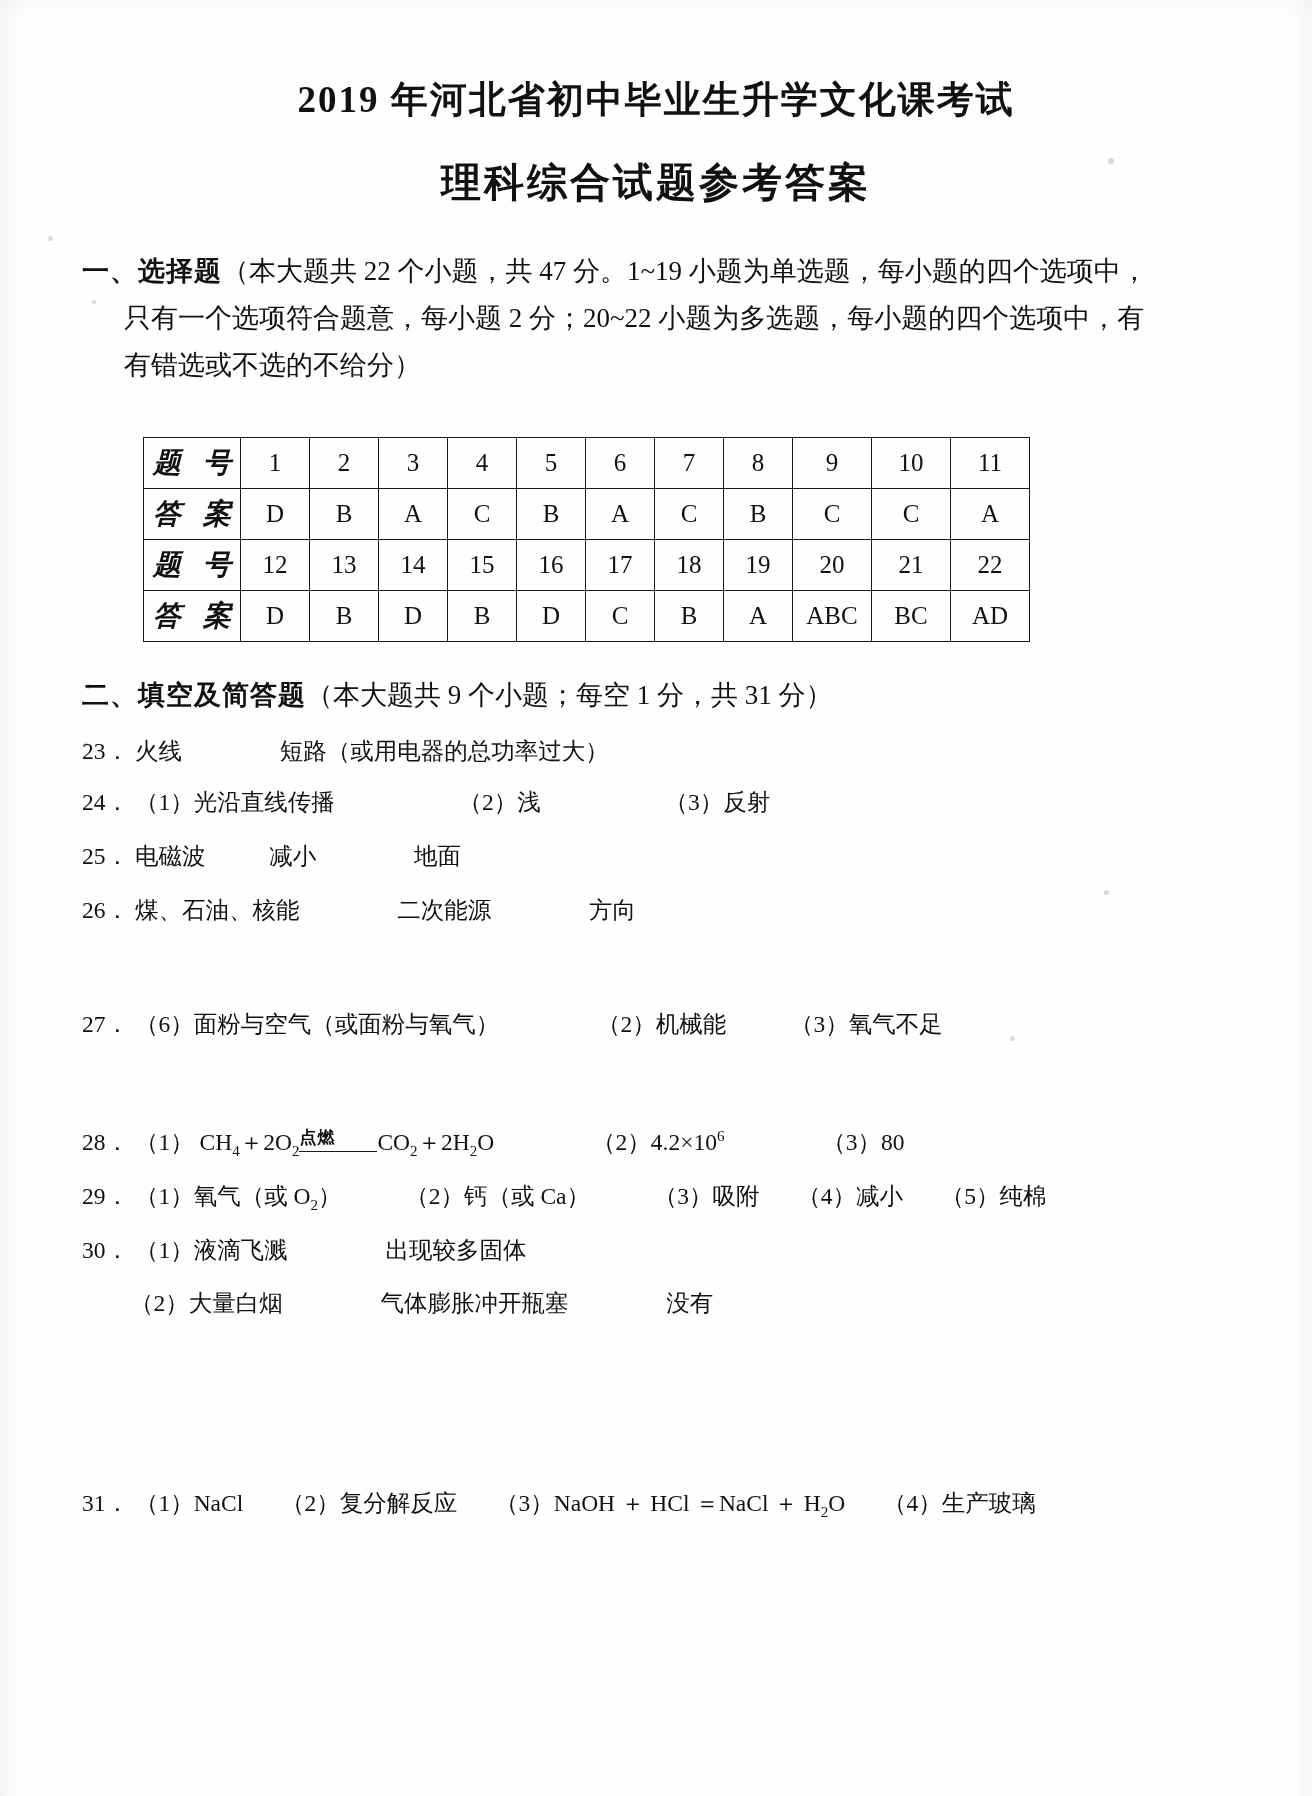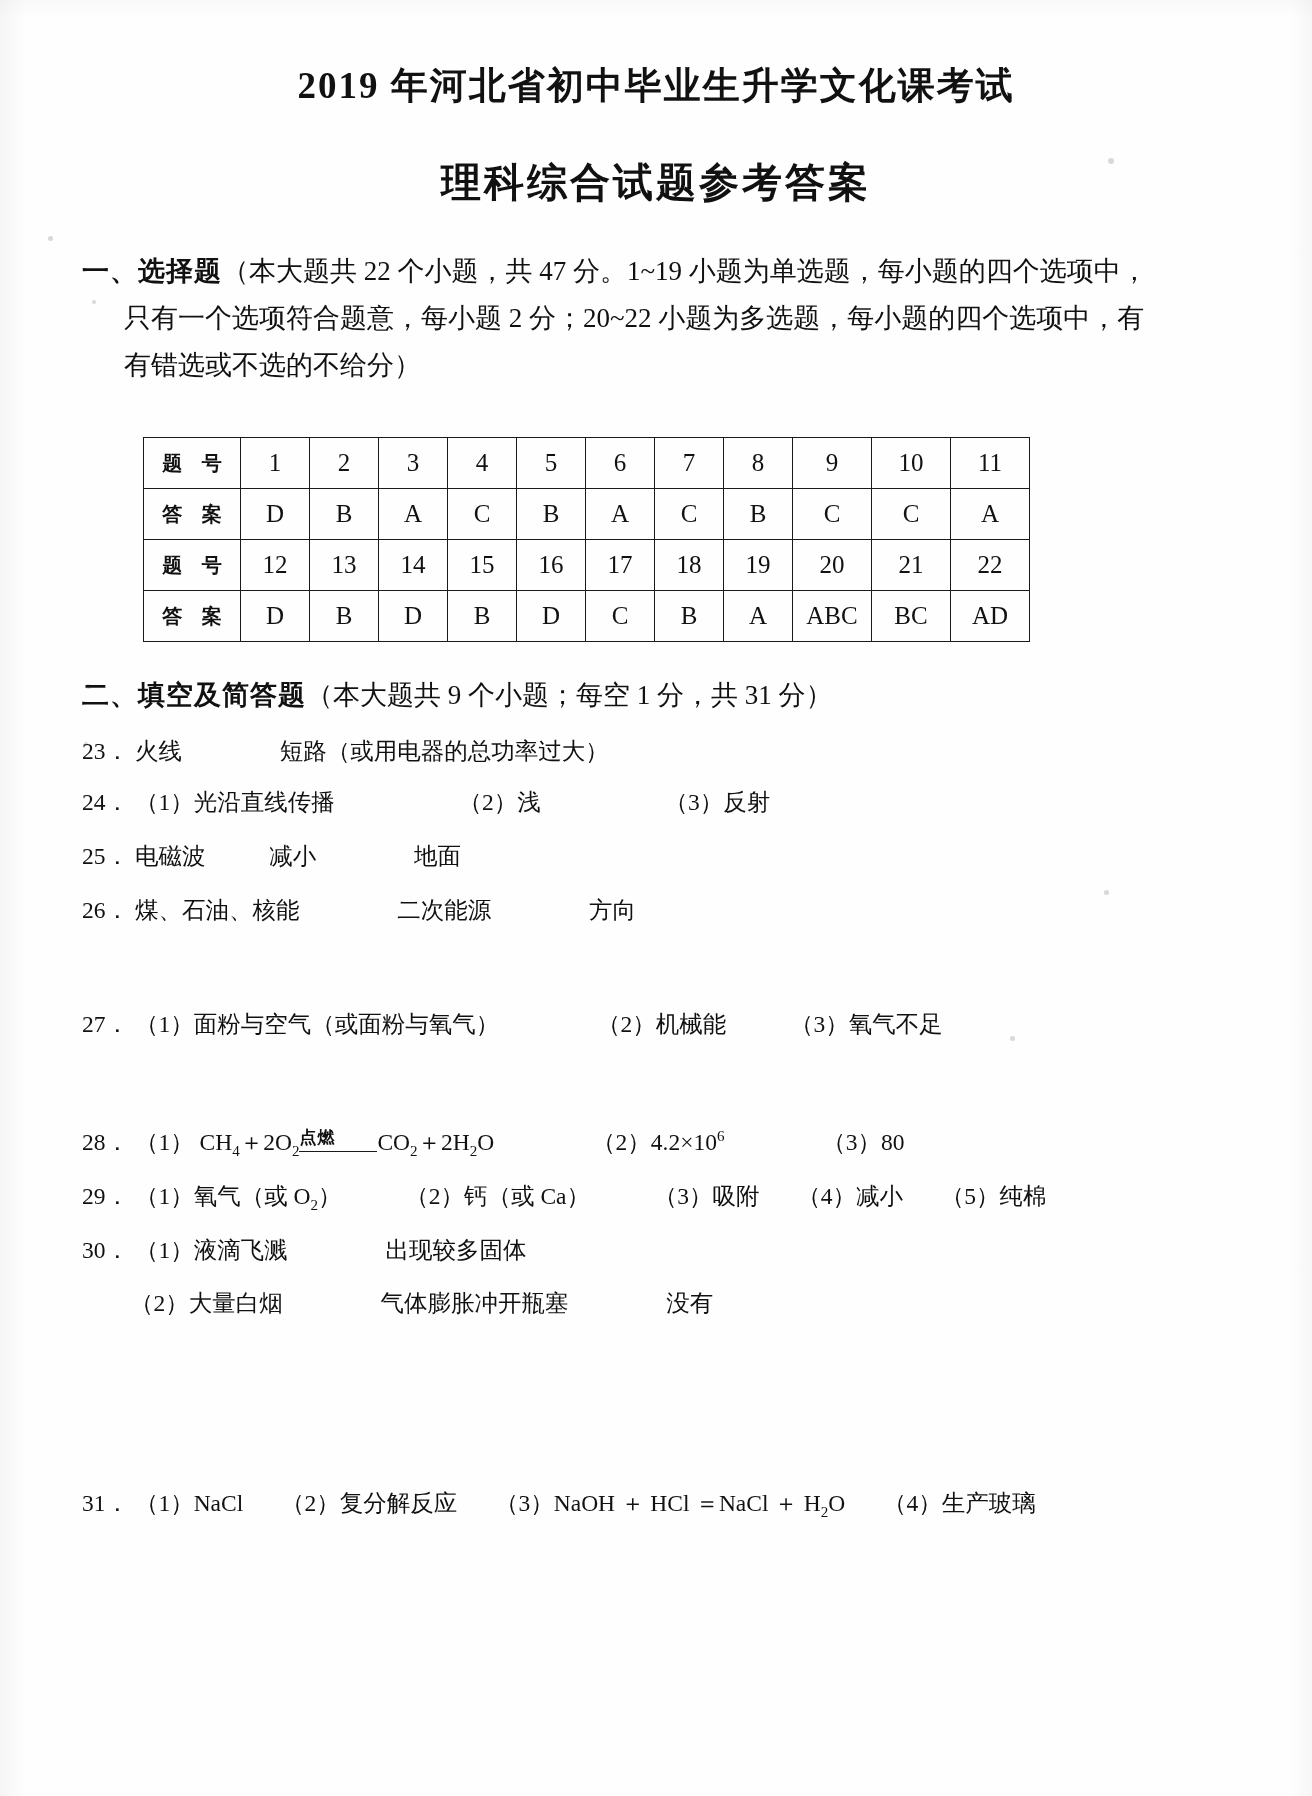--- a/index.html
+++ b/index.html
@@ -35,21 +35,21 @@
   .speck {
     position: absolute;
     background: #b9b9b9;
     border-radius: 50%;
     opacity: .55;
   }
 
   h1.doc-title {
     position: absolute;
     left: 0; right: 0;
-    top: 61px;
+    top: 75px;
     margin: 0;
     text-align: center;
     font-size: 37px;
     font-weight: 700;
     letter-spacing: 2px;
     font-family: "Liberation Serif", "DejaVu Serif", serif;
   }
   h2.doc-subtitle {
     position: absolute;
     left: 0; right: 0;
@@ -100,23 +100,24 @@
     height: 50px;
     text-align: center;
     vertical-align: middle;
     font-size: 25px;
     padding: 0;
   }
   table.answer-table td.hdr-cell {
     width: 96px;
     font-family: "Liberation Sans", "DejaVu Sans", sans-serif;
     font-weight: 700;
-    font-size: 20px;
+    font-size: 28px;
     letter-spacing: 7px;
     text-indent: 7px;
+    font-style: italic;
   }
   table.answer-table td.val-cell { width: 68px; }
   table.answer-table td.val-cell.wide { width: 78px; }
 
   #section-two {
     left: 82px;
     top: 672px;
     width: 1050px;
   }
 
@@ -290,21 +291,21 @@
       <span class="qa-num">26．</span>
       <span class="qa-sub">煤、石油、核能</span>
       <span class="gap-l"></span>
       <span class="qa-sub">二次能源</span>
       <span class="gap-l"></span>
       <span class="qa-sub">方向</span>
     </div>
 
     <div class="qa-row" style="position:absolute; left:0; top:273px;">
       <span class="qa-num">27．</span>
-      <span class="qa-sub">（1）面粉与空气（或面粉与氧气）</span>
+      <span class="qa-sub">（6）面粉与空气（或面粉与氧气）</span>
       <span class="gap-l"></span>
       <span class="qa-sub">（2）机械能</span>
       <span class="gap-m"></span>
       <span class="qa-sub">（3）氧气不足</span>
     </div>
 
     <div class="qa-row" style="position:absolute; left:0; top:391px;">
       <span class="qa-num">28．</span>
       <span>（1）</span>
       <span><span>CH</span><sub>4</sub><span>＋2O</span><sub>2</sub><span class="rxn"><span class="cond">点燃</span><span class="bar"></span></span><span>CO</span><sub>2</sub><span>＋2H</span><sub>2</sub><span>O</span></span>

